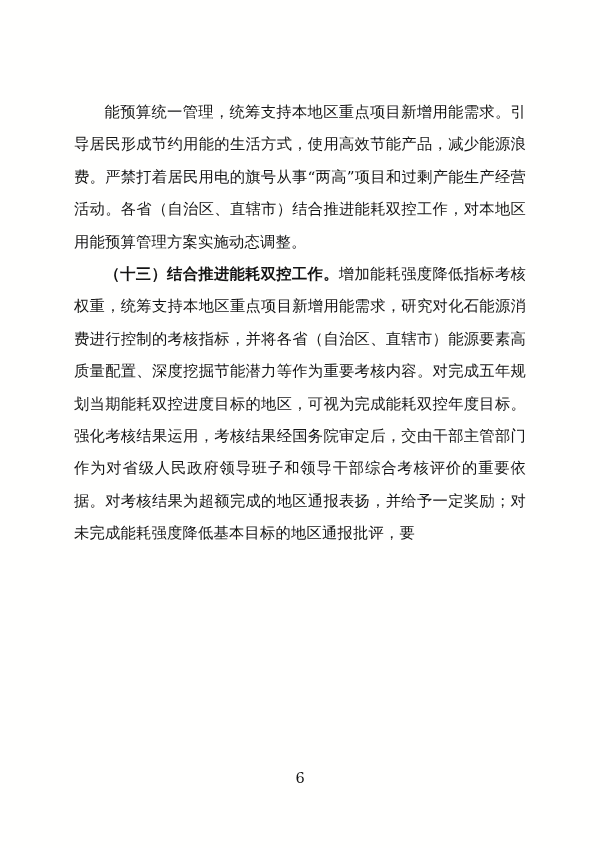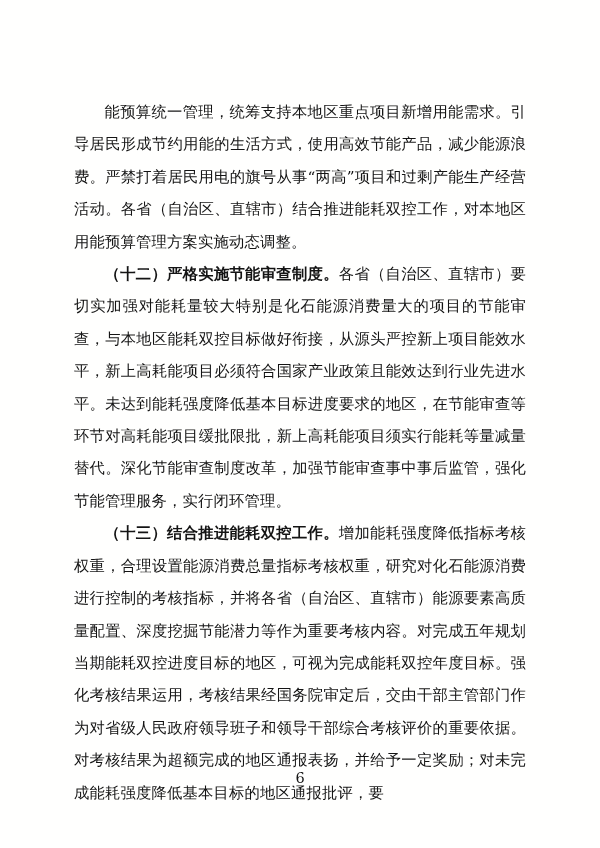--- a/index.html
+++ b/index.html
@@ -56,24 +56,21 @@
 </head>
 <body>
 
 <div class="page">
   <div class="doc-body">
 
     <p class="para">
       <span>能预算统一管理，统筹支持本地区重点项目新增用能需求。引导居民形成节约用能的生活方式，使用高效节能产品，减少能源浪费。严禁打着居民用电的旗号从事“两高”项目和过剩产能生产经营活动。各省（自治区、直辖市）结合推进能耗双控工作，对本地区用能预算管理方案实施动态调整。</span>
     </p>
 
-    <p class="para">
-      <span class="bold-lead">（十二）严格实施节能审查制度。</span><span>各省（自治区、直辖市）要切实加强对能耗量较大特别是化石能源消费量大的项目的节能审查，与本地区能耗双控目标做好衔接，从源头严控新上项目能效水平，新上高耗能项目必须符合国家产业政策且能效达到行业先进水平。未达到能耗强度降低基本目标进度要求的地区，在节能审查等环节对高耗能项目缓批限批，新上高耗能项目须实行能耗等量减量替代。深化节能审查制度改革，加强节能审查事中事后监管，强化节能管理服务，实行闭环管理。</span>
-    </p>
 
     <p class="para">
-      <span class="bold-lead">（十三）结合推进能耗双控工作。</span><span>增加能耗强度降低指标考核权重，合理设置能源消费总量指标考核权重，研究对化石能源消费进行控制的考核指标，并将各省（自治区、直辖市）能源要素高质量配置、深度挖掘节能潜力等作为重要考核内容。对完成五年规划当期能耗双控进度目标的地区，可视为完成能耗双控年度目标。强化考核结果运用，考核结果经国务院审定后，交由干部主管部门作为对省级人民政府领导班子和领导干部综合考核评价的重要依据。对考核结果为超额完成的地区通报表扬，并给予一定奖励；对未完成能耗强度降低基本目标的地区通报批评，要</span>
+      <span class="bold-lead">（十三）结合推进能耗双控工作。</span><span>增加能耗强度降低指标考核权重，统筹支持本地区重点项目新增用能需求，研究对化石能源消费进行控制的考核指标，并将各省（自治区、直辖市）能源要素高质量配置、深度挖掘节能潜力等作为重要考核内容。对完成五年规划当期能耗双控进度目标的地区，可视为完成能耗双控年度目标。强化考核结果运用，考核结果经国务院审定后，交由干部主管部门作为对省级人民政府领导班子和领导干部综合考核评价的重要依据。对考核结果为超额完成的地区通报表扬，并给予一定奖励；对未完成能耗强度降低基本目标的地区通报批评，要</span>
     </p>
 
   </div>
 
   <div class="page-number">6</div>
 </div>
 
 </body></html>

